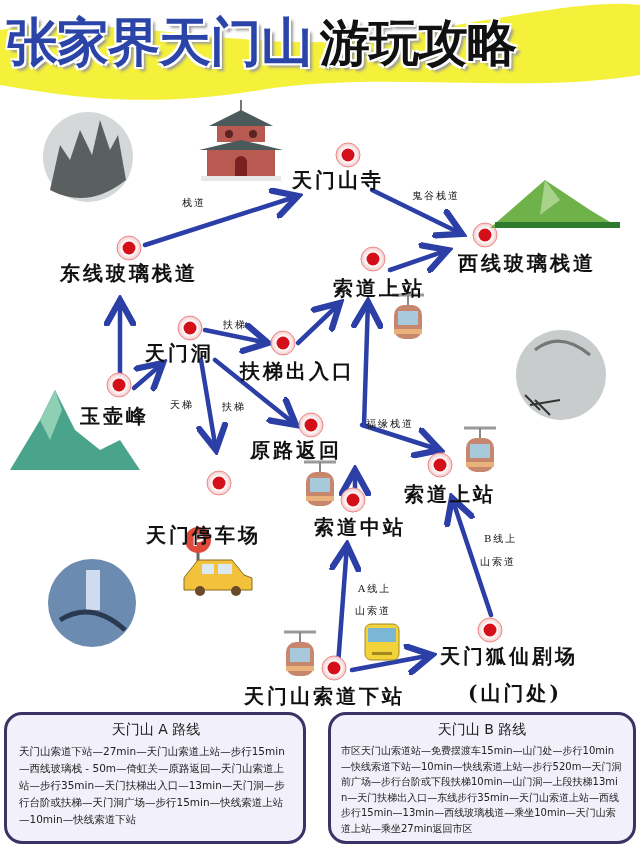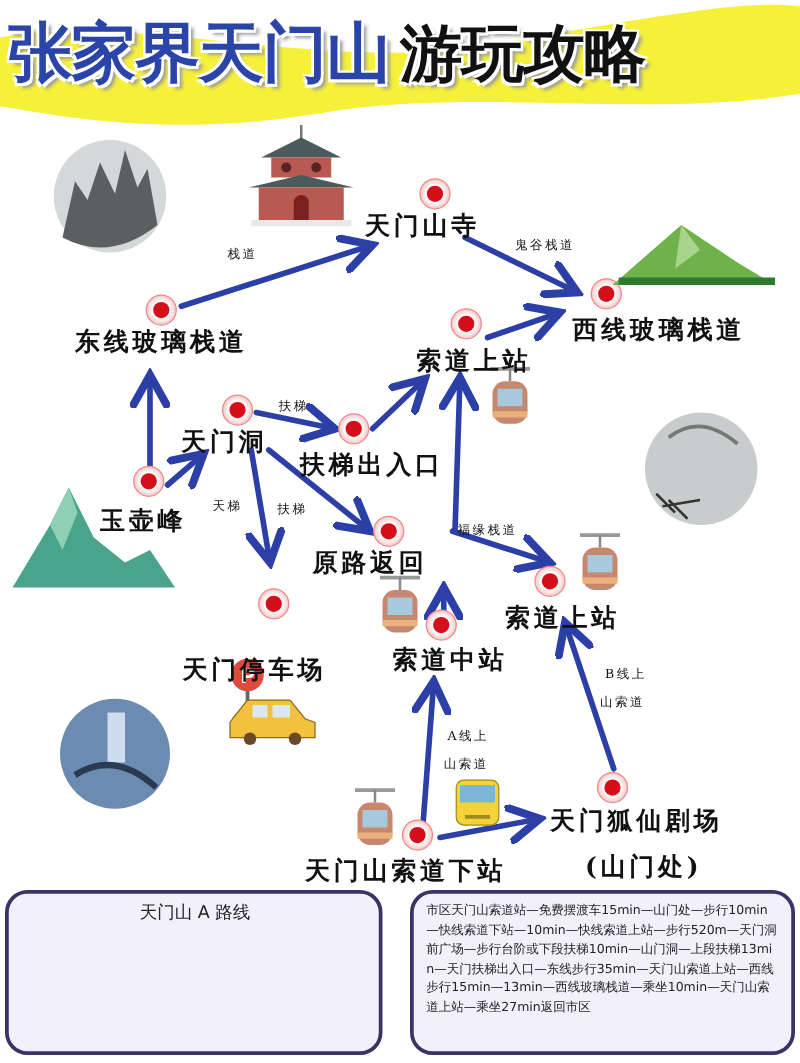--- a/index.html
+++ b/index.html
@@ -222,16 +222,18 @@
 <div class="lbl small" style="left:170px;top:398px;">天梯</div>
 <div class="lbl small" style="left:222px;top:400px;">扶梯</div>
 <div class="lbl small" style="left:366px;top:417px;">福缘栈道</div>
 <div class="lbl small" style="left:358px;top:582px;">A线上</div>
 <div class="lbl small" style="left:355px;top:604px;">山索道</div>
 <div class="lbl small" style="left:484px;top:532px;">B线上</div>
 <div class="lbl small" style="left:480px;top:555px;">山索道</div>
 
 <div class="route-box" style="left:4px;width:302px;padding-left:12px;">
   <div class="rt">天门山 A 路线</div>
+  <div class="rb">天门山索道下站—27min—天门山索道上站—步行15min—西线玻璃栈 - 50m—倚虹关—原路返回—天门山索道上站—步行35min—天门扶梯出入口—13min—天门洞—步行台阶或扶梯—天门洞广场—步行15min—快线索道上站—10min—快线索道下站</div>
 </div>
 <div class="route-box" style="left:328px;width:308px;">
+  <div class="rt">天门山 B 路线</div>
   <div class="rb" style="font-size:10px;line-height:15.5px;">市区天门山索道站—免费摆渡车15min—山门处—步行10min—快线索道下站—10min—快线索道上站—步行520m—天门洞前广场—步行台阶或下段扶梯10min—山门洞—上段扶梯13min—天门扶梯出入口—东线步行35min—天门山索道上站—西线步行15min—13min—西线玻璃栈道—乘坐10min—天门山索道上站—乘坐27min返回市区</div>
 </div>
 
 </body></html>

